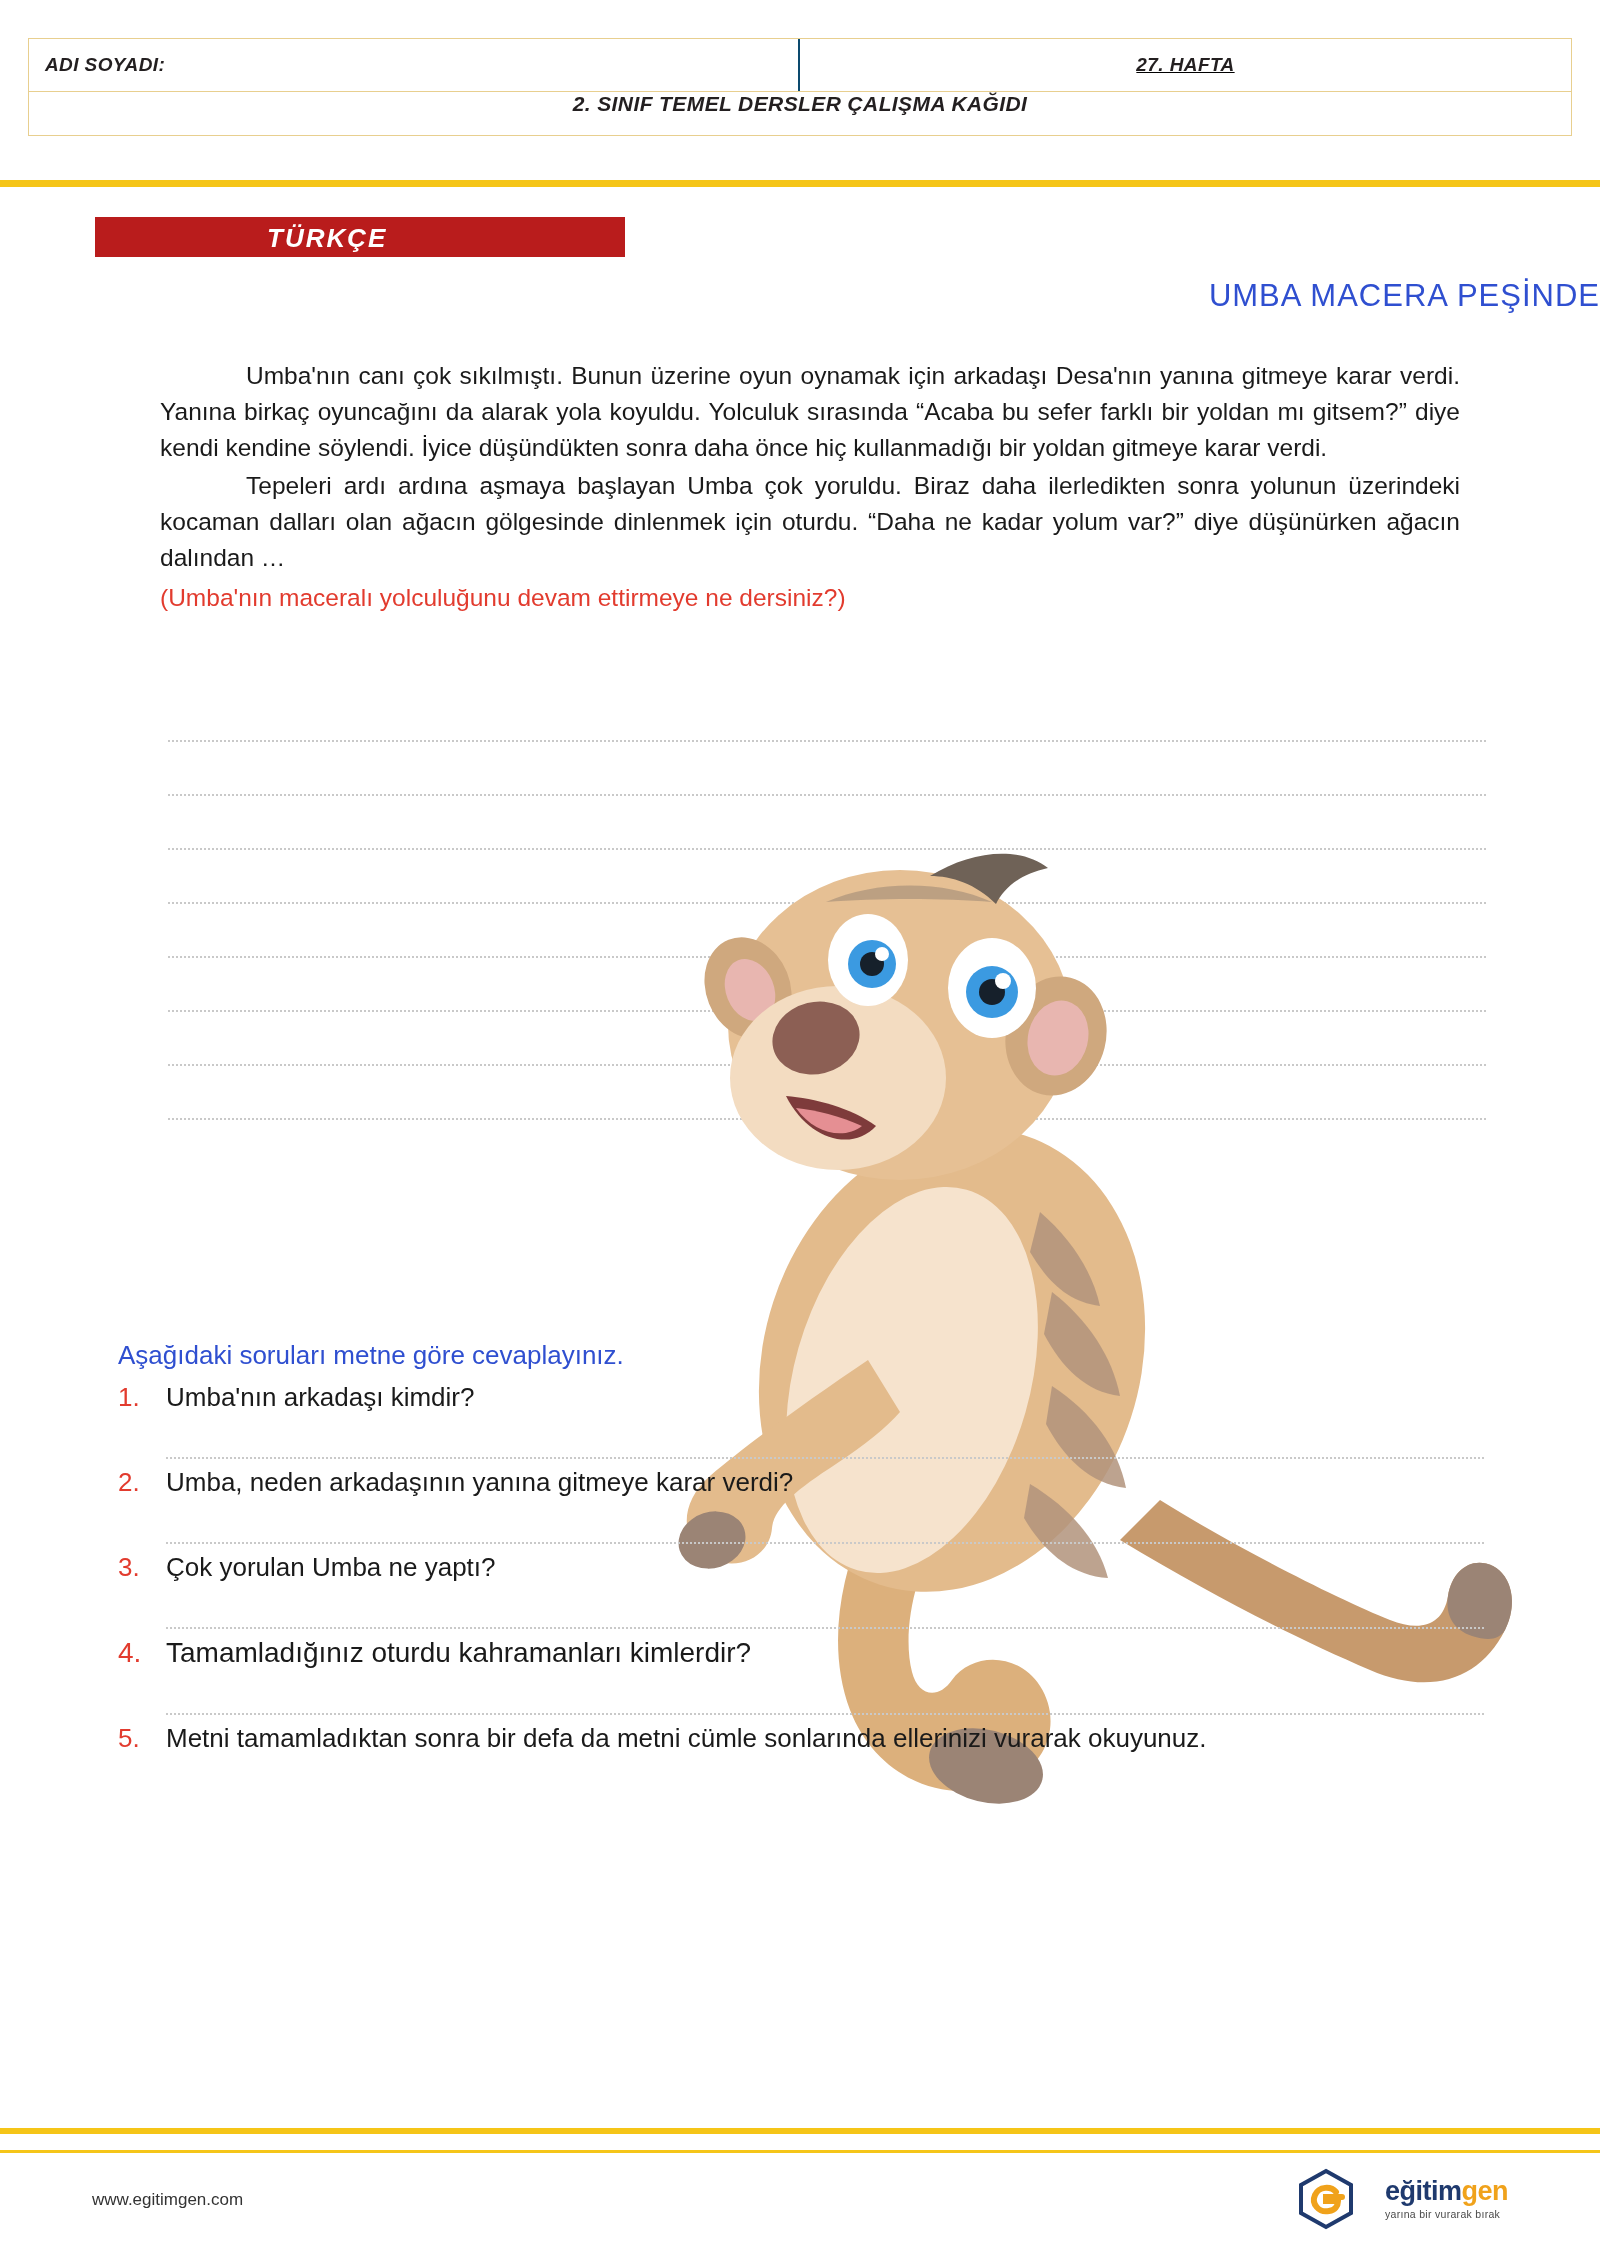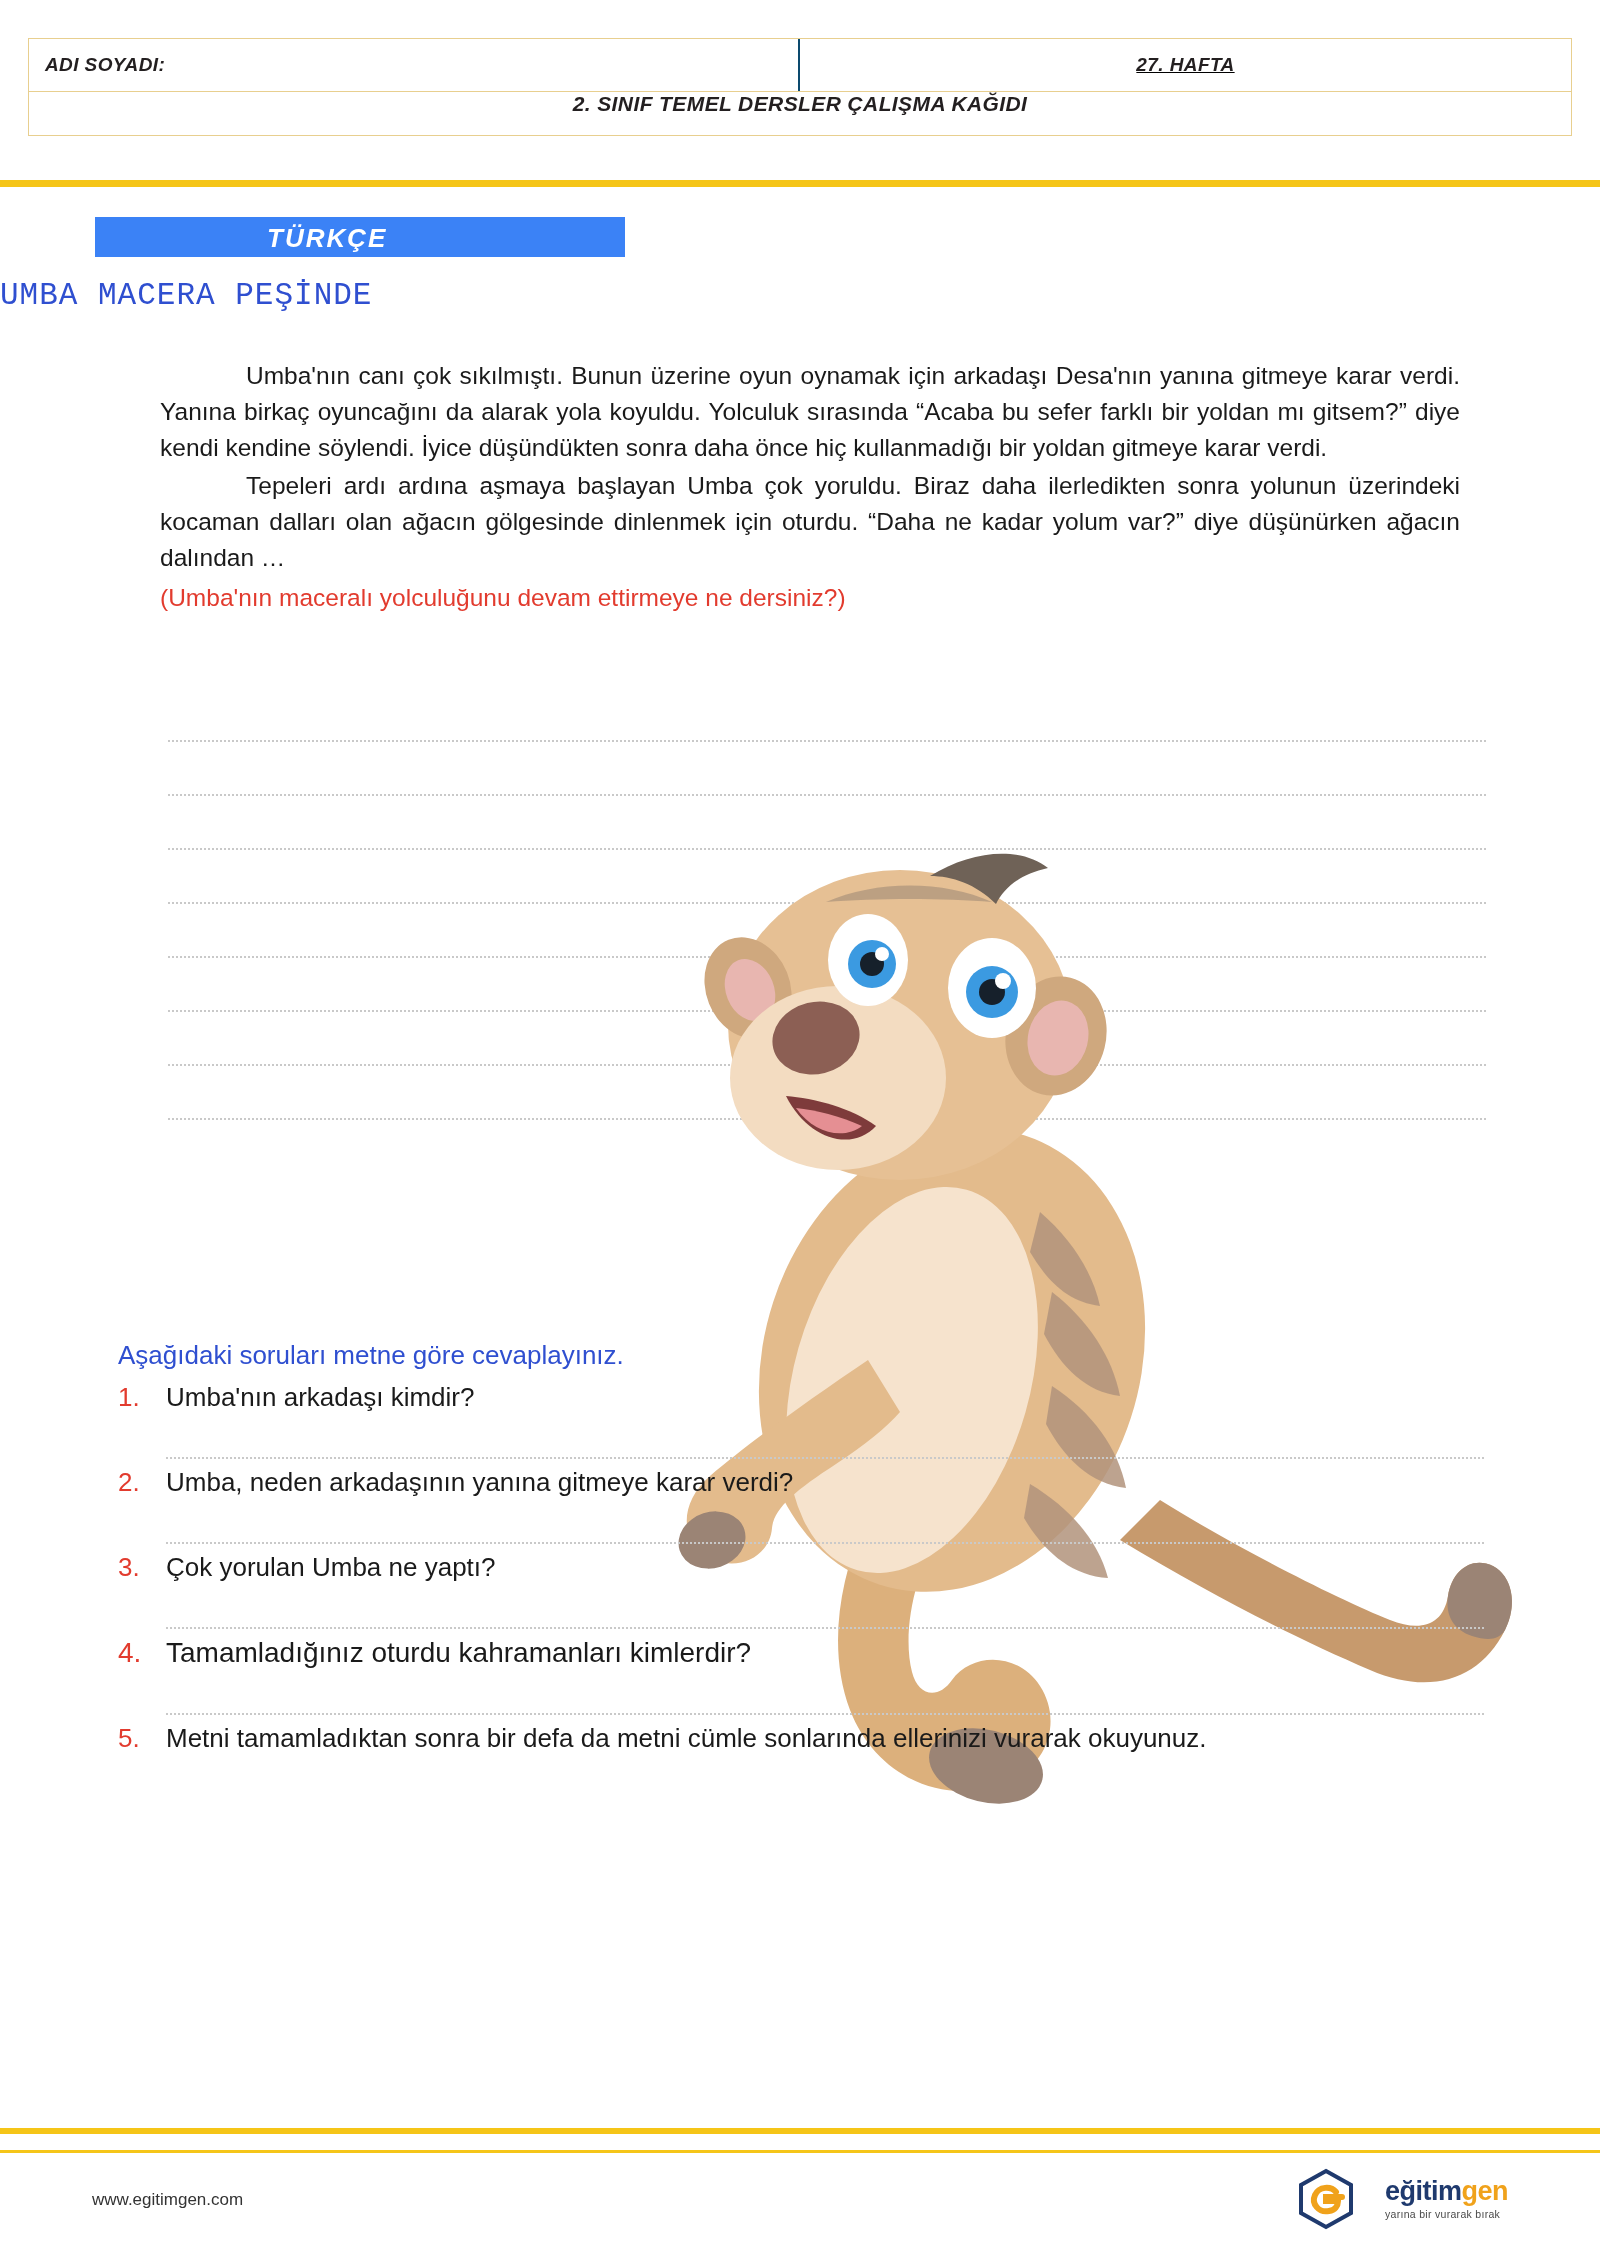--- a/index.html
+++ b/index.html
@@ -77,42 +77,42 @@
     background: #f5c518;
   }
 
   
   .subject-chip {
     position: absolute;
     left: 95px;
     top: 217px;
     width: 530px;
     height: 40px;
-    background: #3b82f6;
+    background: #b91c1c;
   }
   .subject-chip .chip-label {
     position: absolute;
     left: 172px;
     top: 6px;
     font-family: "Liberation Sans", sans-serif;
     font-weight: bold;
     font-style: italic;
     font-size: 26px;
     letter-spacing: 2px;
     color: #ffffff;
   }
 
   
   .doc-title {
     position: absolute;
     top: 278px;
     left: 0;
     width: 1600px;
-    text-align: left;
-    font-family: Liberation Mono, monospace;
+    text-align: right;
+    font-family: Liberation Sans, sans-serif;
     font-size: 31px;
     letter-spacing: 1px;
     color: #2f4fd0;
   }
 
   
   .passage {
     position: absolute;
     left: 160px;
     top: 358px;

